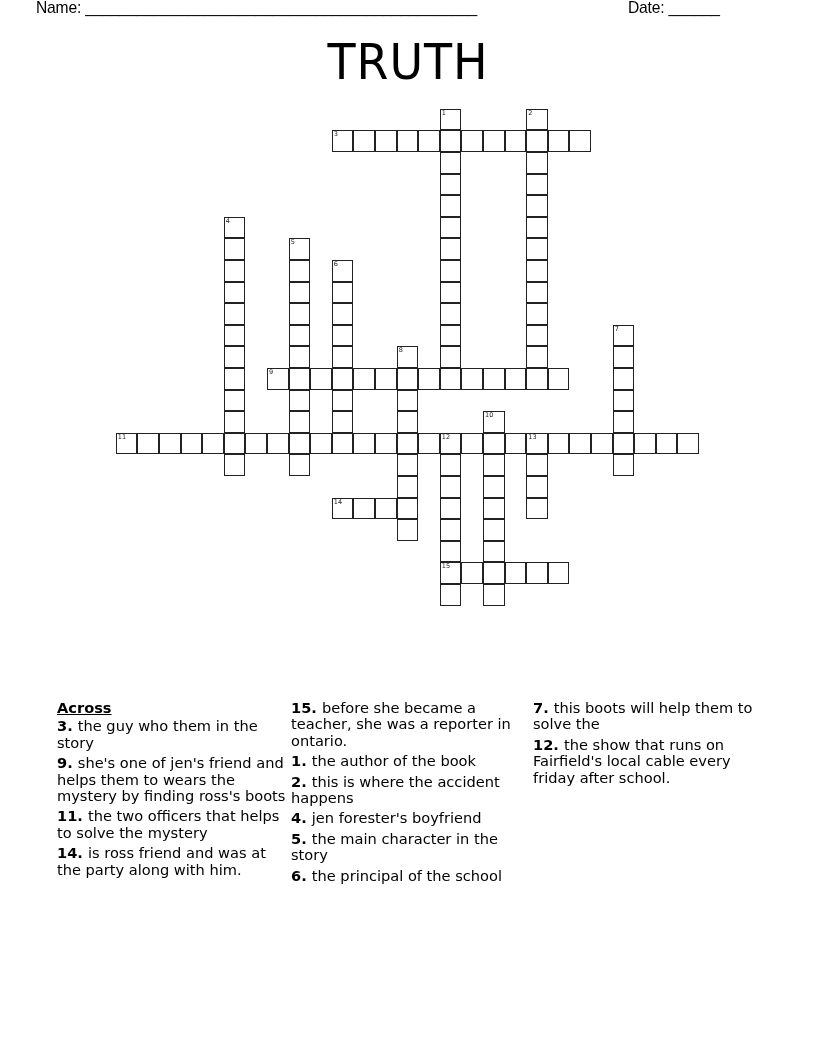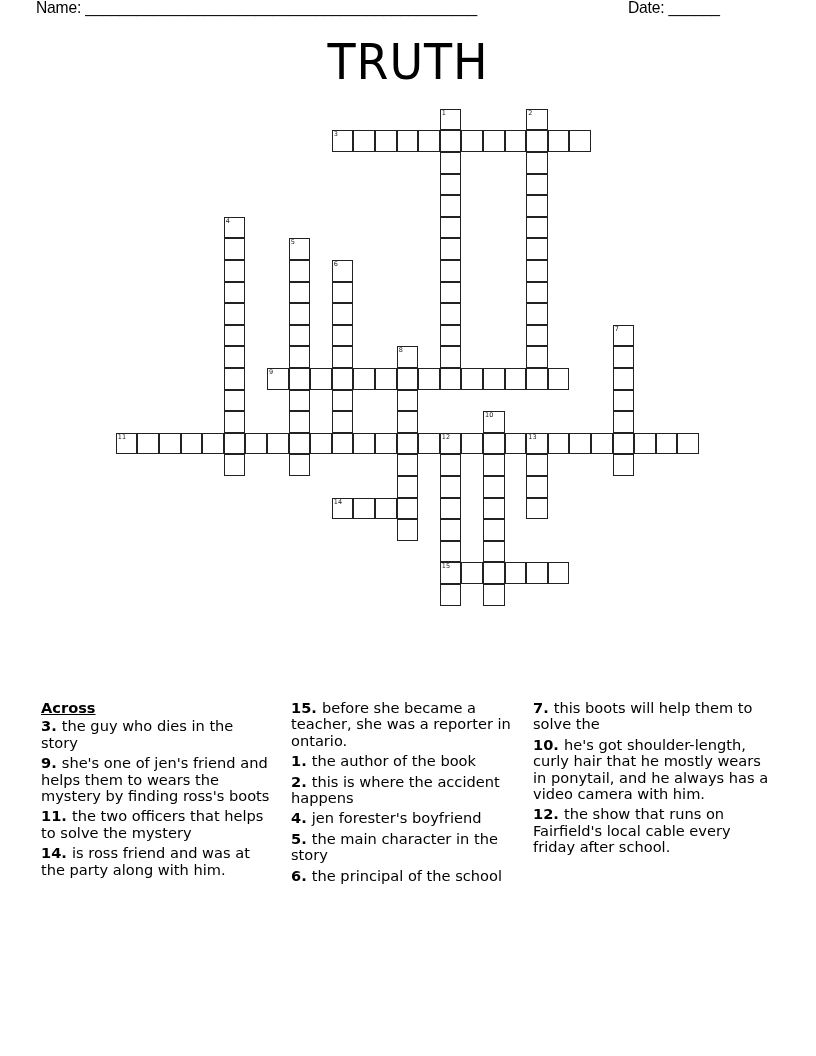--- a/index.html
+++ b/index.html
@@ -5,21 +5,21 @@
     html, body { margin: 0; padding: 0; background: #ffffff; }
     body { width: 816px; height: 1056px; position: relative; overflow: hidden; font-family: "DejaVu Sans", sans-serif; color: #000; }
     .hdr { position: absolute; top: -2px; font-family: "Liberation Sans", sans-serif; font-size: 17px; letter-spacing: -0.2px; transform: scaleX(0.92); transform-origin: left top; white-space: pre; }
     #name-row { left: 36px; }
     #date-row { left: 628px; }
     #title { position: absolute; top: 30px; left: 0; width: 816px; text-align: center; font-family: "DejaVu Sans", sans-serif; font-size: 50px; font-weight: normal; letter-spacing: 1px; transform: scaleX(0.92); line-height: 64px; }
     #grid { position: absolute; left: 0; top: 0; width: 816px; height: 700px; }
     .cell { position: absolute; width: 21.6px; height: 21.6px; box-sizing: border-box; border: 1.3px solid #222; background: #fff; margin-left: -0.65px; margin-top: -0.65px; }
     .num { position: absolute; left: 1px; top: 0px; font-family: "DejaVu Sans", sans-serif; font-size: 6.5px; line-height: 7px; color: #222; }
     .clues { position: absolute; top: 700px; font-family: "DejaVu Sans", sans-serif; font-size: 14.6px; line-height: 16.4px; }
-    .col1 { left: 41px; width: 232px; }
+    .col1 { left: 57px; width: 232px; }
     .col2 { left: 291px; width: 232px; }
     .col3 { left: 533px; width: 240px; }
     .sec { font-weight: bold; text-decoration: underline; margin-bottom: 2px; }
     .clue { margin-bottom: 4px; }
     .clue .n { font-weight: bold; }
   </style>
 </head>
 <body>
 
 <div id="name-row" class="hdr">Name: ______________________________________________</div>
@@ -195,32 +195,31 @@
     <div class="cell" style="left: 354.1px; top: 498.3px;"></div>
     <div class="cell" style="left: 375.7px; top: 498.3px;"></div>
     <div class="cell" style="left: 462.1px; top: 563.1px;"></div>
     <div class="cell" style="left: 505.3px; top: 563.1px;"></div>
     <div class="cell" style="left: 526.9px; top: 563.1px;"></div>
     <div class="cell" style="left: 548.5px; top: 563.1px;"></div>
   </div>
 
 <div class="clues col1">
   <div class="sec">Across</div>
-  <div class="clue"><span class="n">3</span><span class="n">. </span><span>the guy who dies in the story</span></div>
+  <div class="clue"><span class="n">3</span><span class="n">. </span><span>the guy who them in the story</span></div>
   <div class="clue"><span class="n">9</span><span class="n">. </span><span>she's one of jen's friend and helps them to wears the mystery by finding ross's boots</span></div>
   <div class="clue"><span class="n">11</span><span class="n">. </span><span>the two officers that helps to solve the mystery</span></div>
   <div class="clue"><span class="n">14</span><span class="n">. </span><span>is ross friend and was at the party along with him.</span></div>
 </div>
 
 <div class="clues col2">
   <div class="clue"><span class="n">15</span><span class="n">. </span><span>before she became a teacher, she was a reporter in ontario.</span></div>
   <div class="clue"><span class="n">1</span><span class="n">. </span><span>the author of the book</span></div>
   <div class="clue"><span class="n">2</span><span class="n">. </span><span>this is where the accident happens</span></div>
   <div class="clue"><span class="n">4</span><span class="n">. </span><span>jen forester's boyfriend</span></div>
   <div class="clue"><span class="n">5</span><span class="n">. </span><span>the main character in the story</span></div>
   <div class="clue"><span class="n">6</span><span class="n">. </span><span>the principal of the school</span></div>
 </div>
 
 <div class="clues col3">
   <div class="clue"><span class="n">7</span><span class="n">. </span><span>this boots will help them to solve the</span></div>
-  <div class="clue"><span class="n">10</span><span class="n">. </span><span>he's got shoulder-length, curly hair that he mostly wears in ponytail, and he always has a video camera with him.</span></div>
   <div class="clue"><span class="n">12</span><span class="n">. </span><span>the show that runs on Fairfield's local cable every friday after school.</span></div>
 </div>
 
 </body></html>

